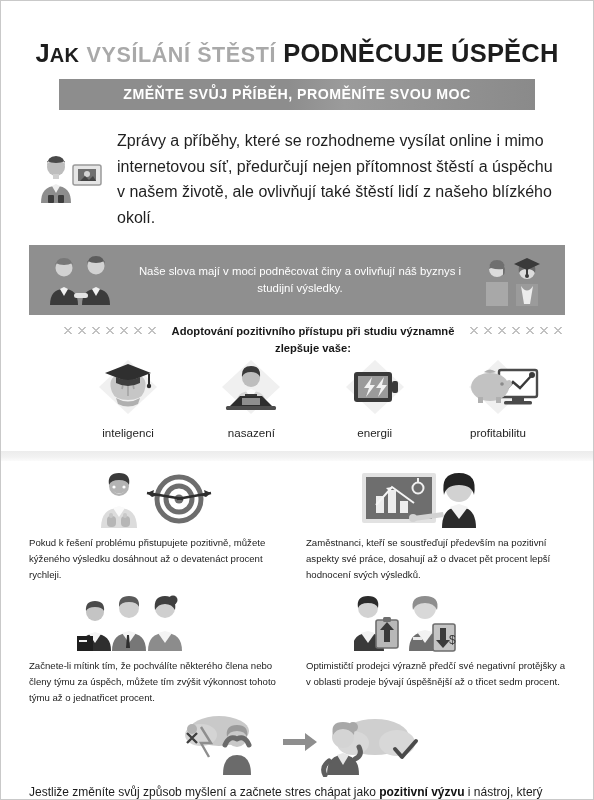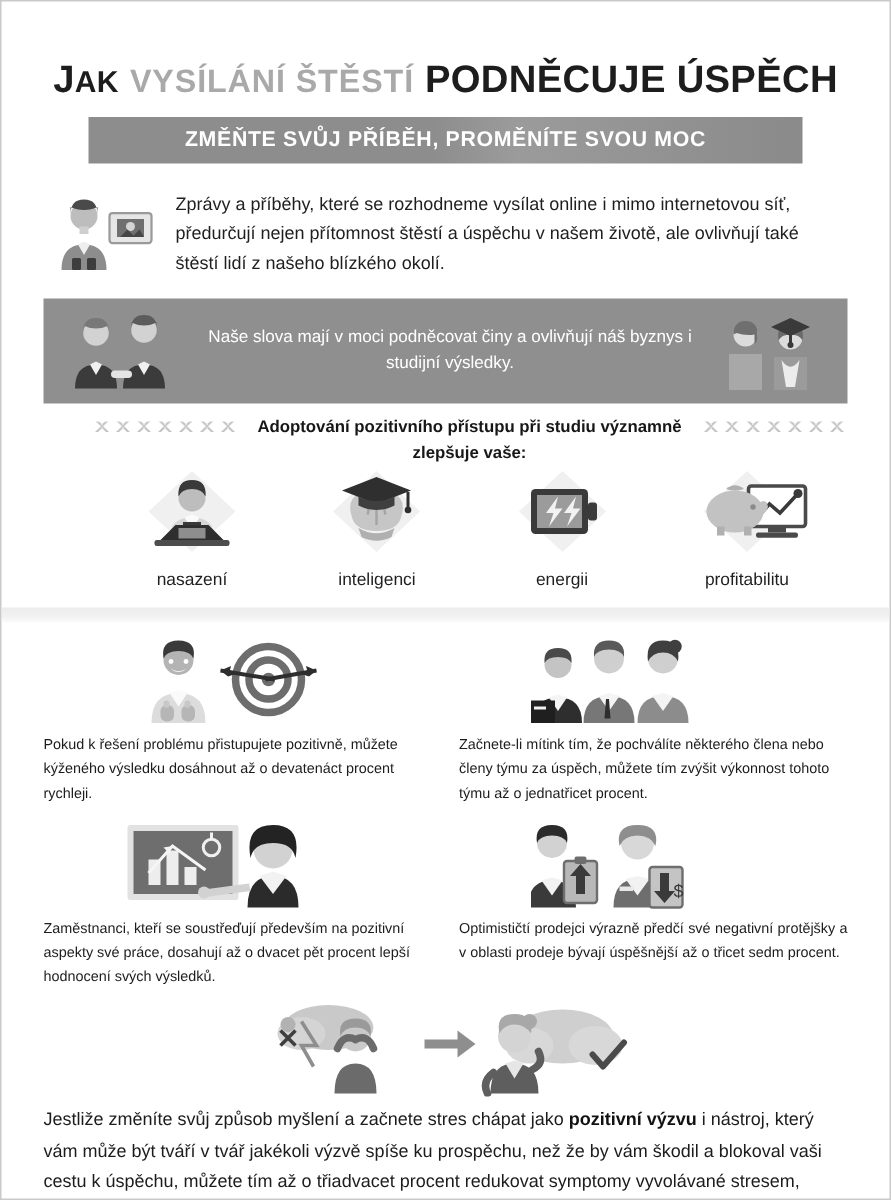--- a/index.html
+++ b/index.html
@@ -55,21 +55,21 @@
 
   
   .block1 {
     margin-top: 11px;
     padding: 7px 30px 8px 30px;
     display: flex;
     align-items: center;
     gap: 12px;
   }
   .block1 .b1-text {
-    font-size: 12px;
+    font-size: 16px;
     line-height: 1.62;
     color: #1f1f1f;
   }
 
   
   .block2 {
     margin: 6px 28px 0 28px;
     background: #8f8f8f;
     display: flex;
     align-items: center;
@@ -257,47 +257,47 @@
       <span>Adoptování pozitivního přístupu při studiu významně</span>
       <span class="l2">zlepšuje vaše:</span>
     </div>
 
     <div class="icon-row">
 
       <div class="icon-cell">
         <div class="icon-holder">
           <svg width="86" height="62" viewBox="0 0 86 62">
             <path d="M43 4 L72 31 L43 58 L14 31 Z" fill="#f0f0f0"></path>
+            <path d="M27 36 q-5-14 6-17 q4-4 10-3 q6-1 10 3 q11 3 6 17 q-3 8-16 8 q-13 0-16-8z" fill="#c6c6c6"></path>
+            <path d="M35 24 q4 4 2 9 M43 20 l0 20 M51 24 q-4 4-2 9" stroke="#a4a4a4" stroke-width="1.6" fill="none"></path>
+            <path d="M31 42 q12 7 24 0 l-2 6 q-10 5-20 0z" fill="#b0b0b0"></path>
+            <path d="M20 17 l23-9 l23 9 l-23 9z" fill="#2f2f2f"></path>
+            <rect x="63" y="18" width="2" height="11" fill="#2f2f2f"></rect>
+            <circle cx="64" cy="30" r="2.2" fill="#2f2f2f"></circle>
+            <path d="M31 21 q12 6 24 0 l0 6 q-12 6-24 0z" fill="#3f3f3f"></path>
+          </svg>
+        </div>
+        <div class="icon-label">inteligenci</div>
+      </div>
+
+      <div class="icon-cell">
+        <div class="icon-holder">
+          <svg width="86" height="62" viewBox="0 0 86 62">
+            <path d="M43 4 L72 31 L43 58 L14 31 Z" fill="#f0f0f0"></path>
             <circle cx="43" cy="22" r="9" fill="#bdbdbd"></circle>
             <path d="M34 21 q-1-11 9-11 q10 0 9 11 q-2-5-9-5 q-7 0-9 5z" fill="#3a3a3a"></path>
             <path d="M28 49 q0-14 15-14 q15 0 15 14z" fill="#d6d6d6"></path>
             <path d="M38 35 l5 8 l5-8 l-5-2z" fill="#fafafa"></path>
             <rect x="37" y="38" width="12" height="3" fill="#3a3a3a"></rect>
             <path d="M22 50 l10-10 l22 0 l10 10z" fill="#2e2e2e"></path>
             <rect x="18" y="50" width="50" height="4" rx="1.5" fill="#4d4d4d"></rect>
             <rect x="34" y="42" width="18" height="7" fill="#8e8e8e"></rect>
           </svg>
         </div>
         <div class="icon-label">nasazení</div>
-      </div>
-
-      <div class="icon-cell">
-        <div class="icon-holder">
-          <svg width="86" height="62" viewBox="0 0 86 62">
-            <path d="M43 4 L72 31 L43 58 L14 31 Z" fill="#f0f0f0"></path>
-            <path d="M27 36 q-5-14 6-17 q4-4 10-3 q6-1 10 3 q11 3 6 17 q-3 8-16 8 q-13 0-16-8z" fill="#c6c6c6"></path>
-            <path d="M35 24 q4 4 2 9 M43 20 l0 20 M51 24 q-4 4-2 9" stroke="#a4a4a4" stroke-width="1.6" fill="none"></path>
-            <path d="M31 42 q12 7 24 0 l-2 6 q-10 5-20 0z" fill="#b0b0b0"></path>
-            <path d="M20 17 l23-9 l23 9 l-23 9z" fill="#2f2f2f"></path>
-            <rect x="63" y="18" width="2" height="11" fill="#2f2f2f"></rect>
-            <circle cx="64" cy="30" r="2.2" fill="#2f2f2f"></circle>
-            <path d="M31 21 q12 6 24 0 l0 6 q-12 6-24 0z" fill="#3f3f3f"></path>
-          </svg>
-        </div>
-        <div class="icon-label">inteligenci</div>
       </div>
 
       <div class="icon-cell">
         <div class="icon-holder">
           <svg width="86" height="62" viewBox="0 0 86 62">
             <path d="M43 4 L72 31 L43 58 L14 31 Z" fill="#f0f0f0"></path>
             <rect x="22" y="16" width="38" height="30" rx="3" fill="#3a3a3a"></rect>
             <rect x="60" y="25" width="6" height="12" rx="2" fill="#3a3a3a"></rect>
             <rect x="26" y="20" width="30" height="22" fill="#9b9b9b"></rect>
             <path d="M40 21 l-8 11 l5 0 l-3 9 l9-12 l-5 0z" fill="#f2f2f2"></path>
@@ -353,20 +353,43 @@
           <path d="M60 24 L96 30" stroke="#2e2e2e" stroke-width="2.6"></path>
           <path d="M60 24 l7-3 l-1 4 l5 1 l-6 2z" fill="#2e2e2e"></path>
           <path d="M124 24 L90 30" stroke="#2e2e2e" stroke-width="2.6"></path>
           <path d="M124 24 l-7-3 l1 4 l-5 1 l6 2z" fill="#2e2e2e"></path>
         </svg>
       </div>
       <div class="quad-text">Pokud k řešení problému přistupujete pozitivně, můžete kýženého výsledku dosáhnout až o devatenáct procent rychleji.</div>
     </div>
 
     <div class="quad">
+      <div class="quad-icon c3">
+        <svg width="150" height="60" viewBox="0 0 150 60">
+          <rect x="4" y="4" width="74" height="50" rx="2" fill="#e2e2e2"></rect>
+          <rect x="8" y="8" width="66" height="42" fill="#6e6e6e"></rect>
+          <rect x="18" y="27" width="8" height="17" fill="#ededed"></rect>
+          <rect x="30" y="21" width="8" height="23" fill="#ededed"></rect>
+          <rect x="42" y="32" width="8" height="12" fill="#ededed"></rect>
+          <path d="M18 36 L34 18 L56 34" stroke="#f5f5f5" stroke-width="2" fill="none"></path>
+          <path d="M34 18 l-6 1 l4 4z" fill="#f5f5f5"></path>
+          <circle cx="60" cy="19" r="5.5" fill="none" stroke="#f0f0f0" stroke-width="2"></circle>
+          <path d="M60 13 l0-4" stroke="#f0f0f0" stroke-width="2"></path>
+          <circle cx="101" cy="20" r="13" fill="#d2d2d2"></circle>
+          <path d="M86 26 q-4-22 15-22 q19 0 15 22 q-2-10-15-10 q-13 0-15 10z" fill="#232323"></path>
+          <path d="M84 59 q0-21 17-21 q17 0 17 21z" fill="#2b2b2b"></path>
+          <path d="M92 38 l9 12 l9-12 l-9-3z" fill="#f2f2f2"></path>
+          <path d="M85 43 l-30 4 l1 5 l30-4z" fill="#d2d2d2"></path>
+          <circle cx="55" cy="49" r="4" fill="#d2d2d2"></circle>
+        </svg>
+      </div>
+      <div class="quad-text">Zaměstnanci, kteří se soustřeďují především na pozitivní aspekty své práce, dosahují až o dvacet pět procent lepší hodnocení svých výsledků.</div>
+    </div>
+
+    <div class="quad">
       <div class="quad-icon c2">
         <svg width="150" height="60" viewBox="0 0 150 60">
           <circle cx="18" cy="20" r="9" fill="#c4c4c4"></circle>
           <path d="M9 19 q-1-10 9-10 q10 0 9 10 q-2-4-9-4 q-7 0-9 4z" fill="#4a4a4a"></path>
           <path d="M2 59 q0-17 16-17 q16 0 16 17z" fill="#2e2e2e"></path>
           <path d="M12 42 l6 9 l6-9 l-6-2z" fill="#f4f4f4"></path>
           <circle cx="52" cy="16" r="10" fill="#cfcfcf"></circle>
           <path d="M42 15 q-1-11 10-11 q11 0 10 11 q-2-5-10-5 q-8 0-10 5z" fill="#5a5a5a"></path>
           <path d="M35 59 q0-18 17-18 q17 0 17 18z" fill="#777777"></path>
           <path d="M45 41 l7 10 l7-10 l-7-2z" fill="#f4f4f4"></path>
@@ -374,43 +397,20 @@
           <circle cx="88" cy="16" r="10" fill="#cfcfcf"></circle>
           <path d="M78 18 q-2-14 10-14 q12 0 10 14 q-3-6-10-6 q-7 0-10 6z" fill="#3f3f3f"></path>
           <circle cx="96" cy="8" r="4.5" fill="#3f3f3f"></circle>
           <path d="M71 59 q0-18 17-18 q17 0 17 18z" fill="#8c8c8c"></path>
           <path d="M81 41 l7 10 l7-10 l-7-2z" fill="#f4f4f4"></path>
           <rect x="0" y="44" width="16" height="15" fill="#1f1f1f"></rect>
           <rect x="2" y="48" width="8" height="2" fill="#f0f0f0"></rect>
         </svg>
       </div>
       <div class="quad-text">Začnete-li mítink tím, že pochválíte některého člena nebo členy týmu za úspěch, můžete tím zvýšit výkonnost tohoto týmu až o jednatřicet procent.</div>
-    </div>
-
-    <div class="quad">
-      <div class="quad-icon c3">
-        <svg width="150" height="60" viewBox="0 0 150 60">
-          <rect x="4" y="4" width="74" height="50" rx="2" fill="#e2e2e2"></rect>
-          <rect x="8" y="8" width="66" height="42" fill="#6e6e6e"></rect>
-          <rect x="18" y="27" width="8" height="17" fill="#ededed"></rect>
-          <rect x="30" y="21" width="8" height="23" fill="#ededed"></rect>
-          <rect x="42" y="32" width="8" height="12" fill="#ededed"></rect>
-          <path d="M18 36 L34 18 L56 34" stroke="#f5f5f5" stroke-width="2" fill="none"></path>
-          <path d="M34 18 l-6 1 l4 4z" fill="#f5f5f5"></path>
-          <circle cx="60" cy="19" r="5.5" fill="none" stroke="#f0f0f0" stroke-width="2"></circle>
-          <path d="M60 13 l0-4" stroke="#f0f0f0" stroke-width="2"></path>
-          <circle cx="101" cy="20" r="13" fill="#d2d2d2"></circle>
-          <path d="M86 26 q-4-22 15-22 q19 0 15 22 q-2-10-15-10 q-13 0-15 10z" fill="#232323"></path>
-          <path d="M84 59 q0-21 17-21 q17 0 17 21z" fill="#2b2b2b"></path>
-          <path d="M92 38 l9 12 l9-12 l-9-3z" fill="#f2f2f2"></path>
-          <path d="M85 43 l-30 4 l1 5 l30-4z" fill="#d2d2d2"></path>
-          <circle cx="55" cy="49" r="4" fill="#d2d2d2"></circle>
-        </svg>
-      </div>
-      <div class="quad-text">Zaměstnanci, kteří se soustřeďují především na pozitivní aspekty své práce, dosahují až o dvacet pět procent lepší hodnocení svých výsledků.</div>
     </div>
 
     <div class="quad">
       <div class="quad-icon c4">
         <svg width="150" height="60" viewBox="0 0 150 60">
           <circle cx="14" cy="16" r="10" fill="#d2d2d2"></circle>
           <path d="M4 16 q-2-12 10-12 q12 0 10 12 q-2-5-10-5 q-8 0-10 5z" fill="#2b2b2b"></path>
           <path d="M-2 59 q0-18 16-18 q16 0 16 18z" fill="#3a3a3a"></path>
           <path d="M7 41 l7 10 l7-10 l-7-2z" fill="#f2f2f2"></path>
           <rect x="22" y="28" width="22" height="28" rx="2" fill="#b8b8b8" stroke="#6e6e6e" stroke-width="1.6"></rect>

